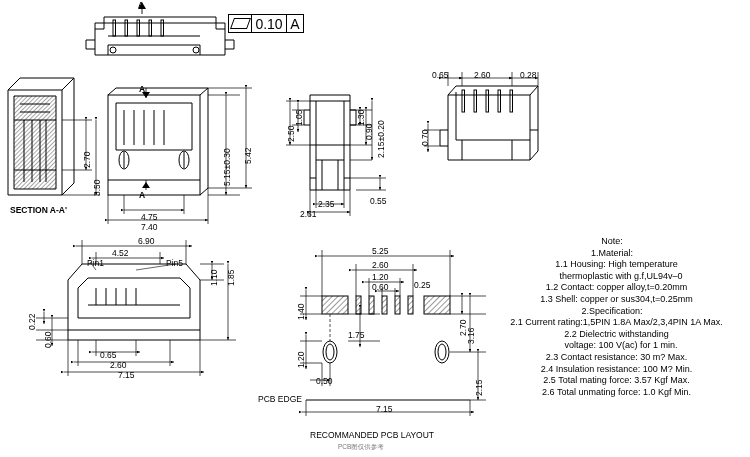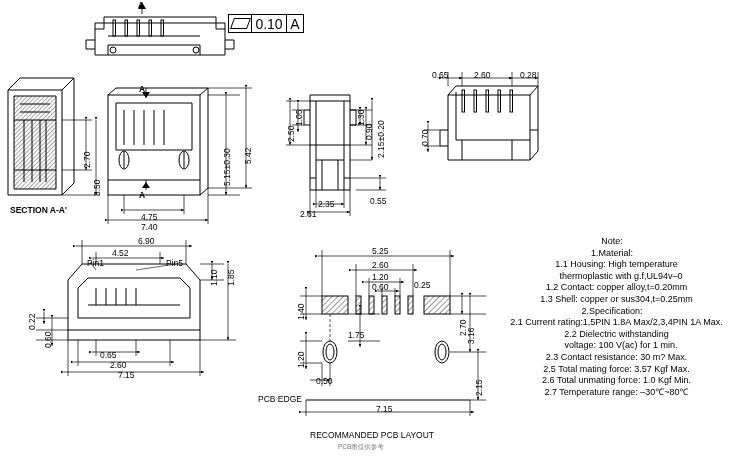--- a/index.html
+++ b/index.html
@@ -313,18 +313,18 @@
     <div class="ln">1.Material:</div>
     <div class="ln indent1">1.1 Housing: High temperature</div>
     <div class="ln indent2">thermoplastic with g.f,UL94v–0</div>
     <div class="ln indent1">1.2 Contact: copper alloy,t=0.20mm</div>
     <div class="ln indent1">1.3 Shell: copper or sus304,t=0.25mm</div>
     <div class="ln">2.Specification:</div>
     <div class="ln indent1">2.1 Current rating:1,5PIN 1.8A Max/2,3,4PIN 1A Max.</div>
     <div class="ln indent1">2.2 Dielectric withstanding</div>
     <div class="ln indent2">voltage: 100 V(ac) for 1 min.</div>
     <div class="ln indent1">2.3 Contact resistance: 30 m? Max.</div>
+    <div class="ln indent1">2.4 Insulation resistance: 100 M? Min.</div>
     <div class="ln indent1">2.5 Total mating force: 3.57 Kgf Max.</div>
     <div class="ln indent1">2.6 Total unmating force: 1.0 Kgf Min.</div>
-    <div class="ln indent1">2.7 Temperature range: –30℃~80℃</div>
   </div>
 
 </div>
 
 </body></html>

